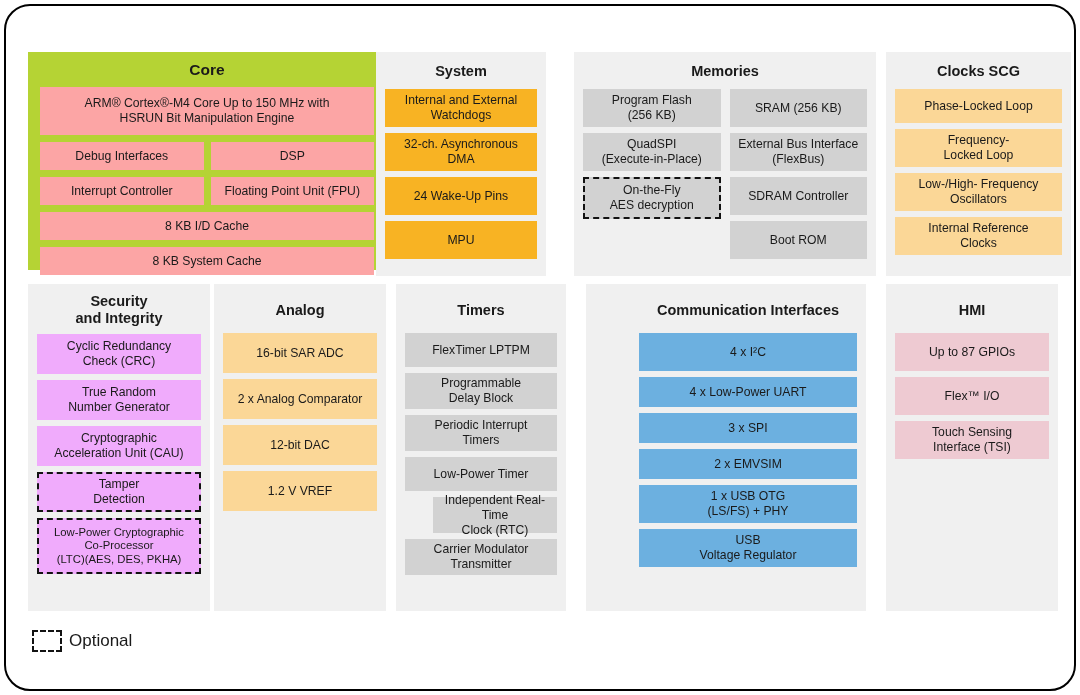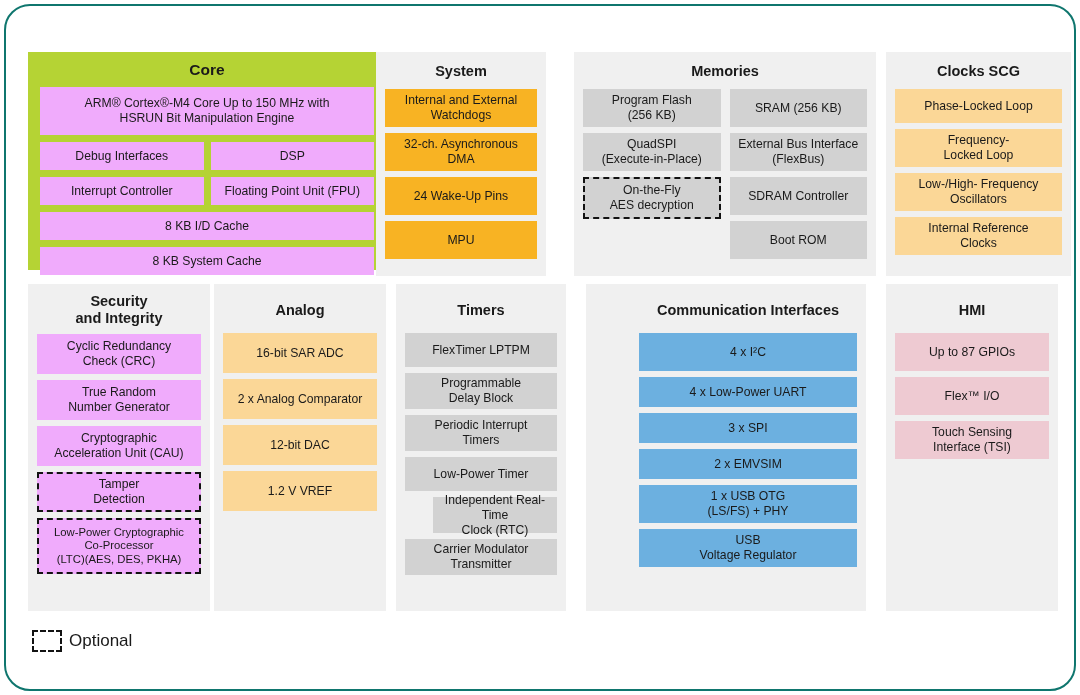--- a/index.html
+++ b/index.html
@@ -9,21 +9,21 @@
   }
   body {
     width: 1080px; height: 695px;
     font-family: "Liberation Sans", sans-serif;
     overflow: hidden;
   }
   #frame {
     position: absolute;
     left: 4px; top: 4px;
     width: 1072px; height: 687px;
-    border: 2px solid #0f766e;
+    border: 2px solid #000000;
     border-radius: 26px;
     background: #ffffff;
   }
 
   
   .panel {
     position: absolute;
     background: #f0f0f0;
     padding: 0;
   }
@@ -48,21 +48,21 @@
     text-align: center;
     font-size: 12.2px;
     line-height: 1.22;
     color: #1a1a1a;
     padding: 4px 4px;
     white-space: pre-line;
   }
 
   
   .panel.green   { background: #b5d334; }
-  .blk.green     { background: #f0abfc; }
+  .blk.green     { background: #fca5a5; }
 
   .blk.orange    { background: #f8b323; }
   .blk.lightorange { background: #fbd797; }
   .blk.grey      { background: #d2d2d2; }
   .blk.lavender  { background: #f0abfc; }
   .blk.blue      { background: #6cb0e0; }
   .blk.pink      { background: #eecad2; }
 
   .blk.dashed {
     border: 2px dashed #121212;

